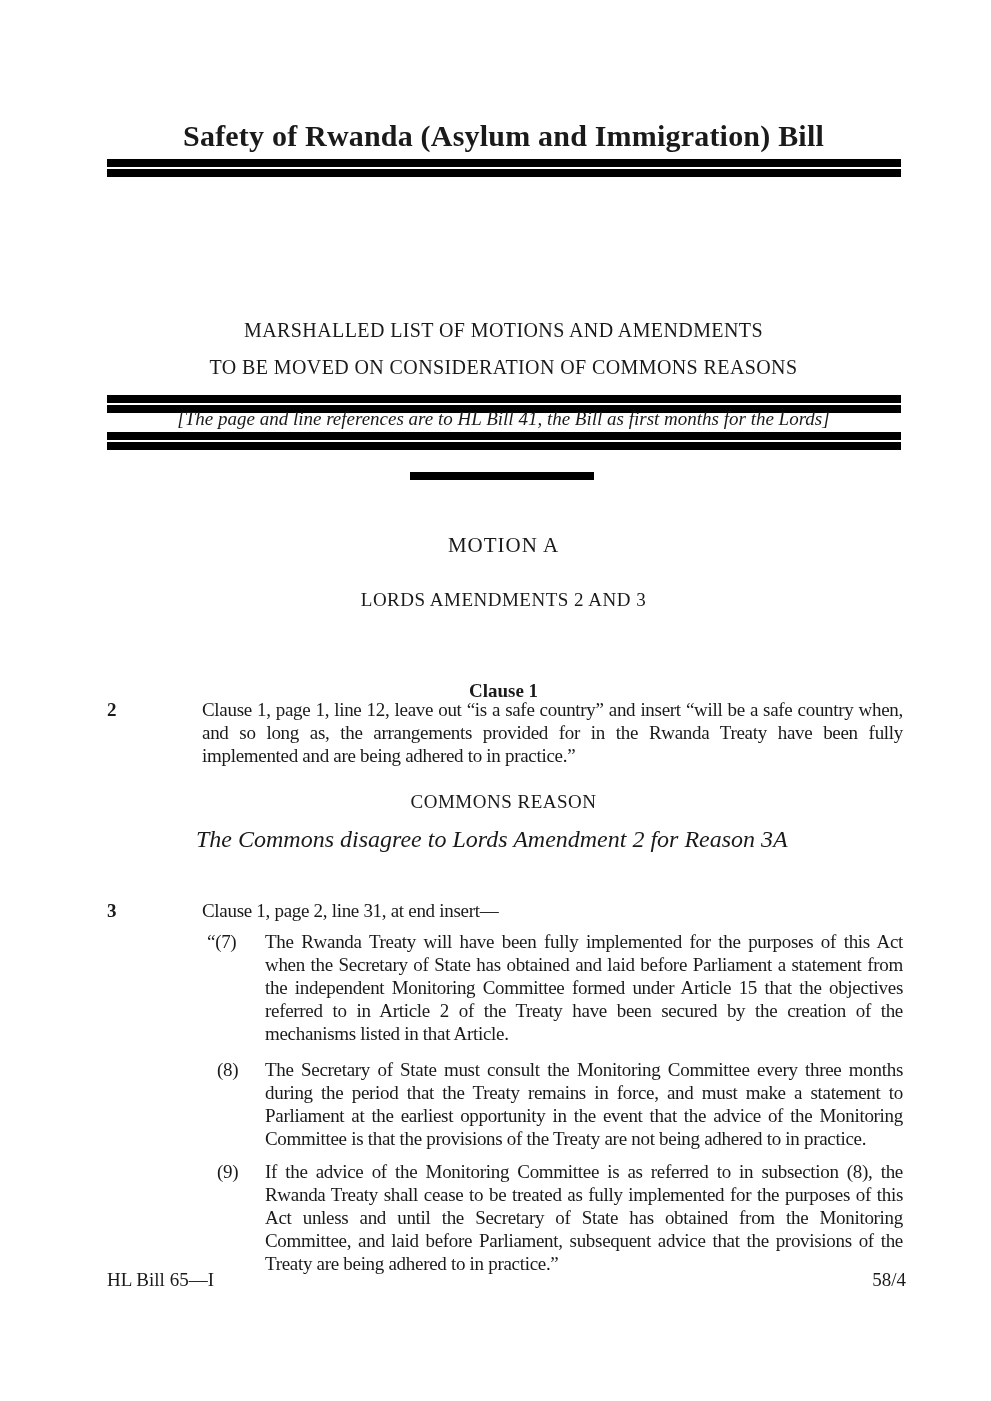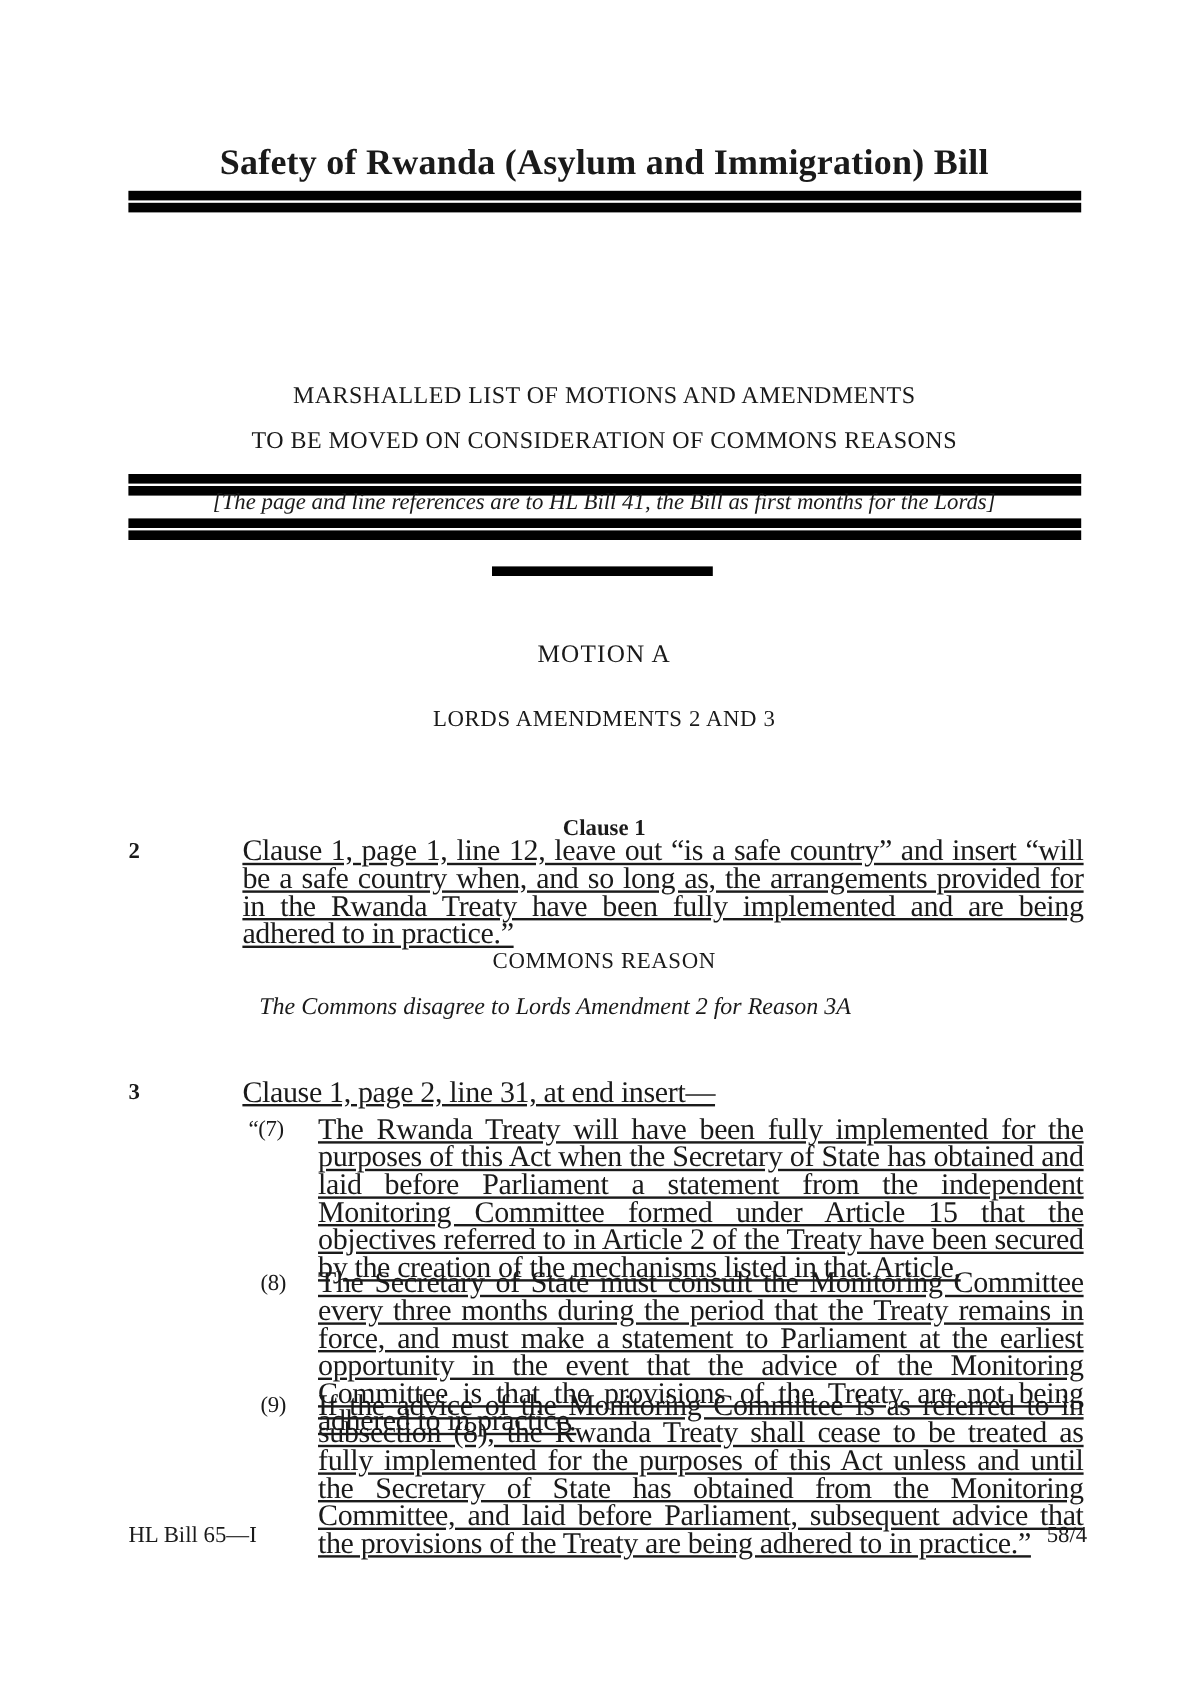--- a/index.html
+++ b/index.html
@@ -30,29 +30,28 @@
   .h-line1 { top:305px; }
   .h-line2 { top:342px; }
 
   .ref-note { top:395px; font-style:italic; font-size:19px; line-height:24px; }
 
   .motion-heading { top:518px; font-size:21px; line-height:30px; letter-spacing:1px; }
   .motion-subheading { top:576px; font-size:19px; line-height:24px; letter-spacing:0.5px; }
   .clause-heading { top:625px; font-size:19px; line-height:24px; font-weight:bold;margin-top:42px; }
 
   .body-text {
-    font-size:25px; line-height:23px; letter-spacing:-0.3px;
+    font-size:19px; line-height:23px; letter-spacing:-0.3px;
     text-align:justify;
-    text-decoration:underline;
   }
   .amend-number { left:95px; font-weight:bold; font-size:19px; line-height:23px; }
   .amend-text { left:190px; width:709px; }
 
   .cr-heading { top:778px; font-size:19px; line-height:24px; letter-spacing:0.5px; }
-  .cr-text { left:204px; top:815px; font-style:italic; font-size:20px; line-height:24px; }
+  .cr-text { left:184px; top:815px; font-style:italic; font-size:24px; line-height:24px; }
 
   .sub-marker { font-size:19px; line-height:23px; letter-spacing:-0.3px; }
   .sub-text { left:253px; width:646px; }
 
   .footer-left  { left:95px;  top:1256px; font-size:19px; line-height:23px; }
   .footer-right { right:89px; top:1256px; font-size:19px; line-height:23px; }
 </style>
 </head>
 <body>
 

